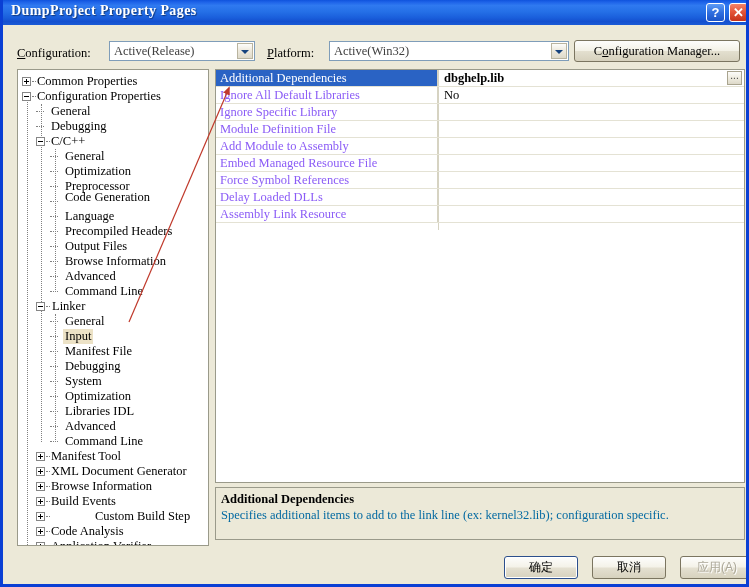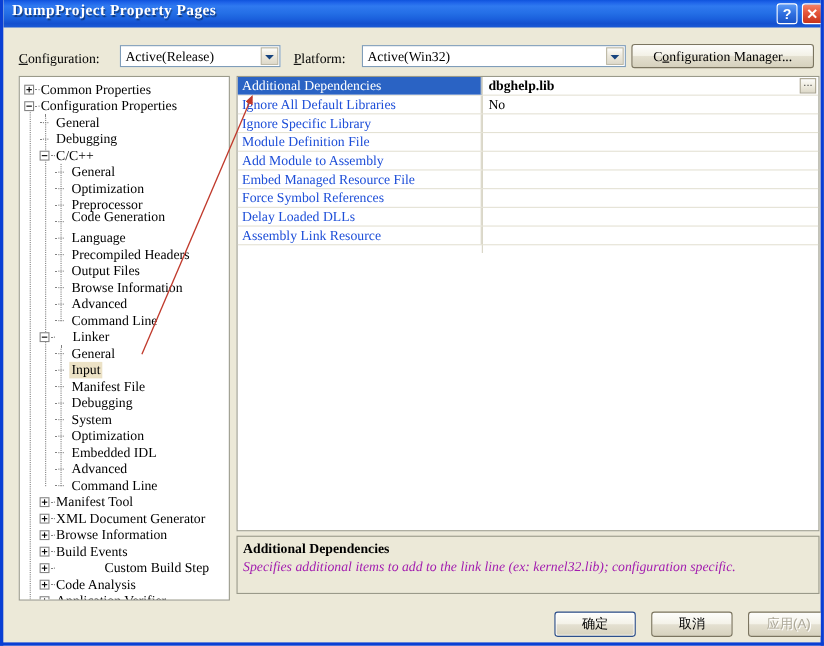--- a/index.html
+++ b/index.html
@@ -85,21 +85,21 @@
     background: #ffffff;
     border: 1px solid #7f9db9;
     box-sizing: border-box;
     height: 20px;
   }
   .combo .ctext {
     position: absolute;
     left: 4px; top: 2px;
     font-family: "Liberation Serif", serif;
     font-size: 12.5px;
-    color: #000000;
+    color: #404040;
     white-space: nowrap;
   }
   .combo .carrow {
     position: absolute;
     right: 1px; top: 1px;
     width: 16px; height: 16px;
     background: linear-gradient(to bottom, #fdfdfb 0%, #eeeade 45%, #dedacb 100%);
     border: 1px solid #b9b49f;
     box-sizing: border-box;
   }
@@ -211,21 +211,21 @@
     box-sizing: border-box;
   }
   .gname {
     position: absolute;
     left: 0; top: 0;
     width: 222px; height: 16px;
     padding-left: 4px;
     box-sizing: border-box;
     font-family: "Liberation Serif", serif;
     font-size: 12.5px;
-    color: #1d4ed8;
+    color: #8b5cf6;
     line-height: 16px;
     white-space: nowrap;
     overflow: hidden;
     border-right: 1px solid #d6d3c2;
   }
   .gval {
     position: absolute;
     left: 224px; top: 0;
     width: 304px; height: 16px;
     padding-left: 4px;
@@ -283,23 +283,22 @@
     font-size: 12.5px;
     color: #000000;
     white-space: nowrap;
   }
   #desc-body {
     position: absolute;
     left: 5px; top: 20px;
     width: 515px;
     font-family: "Liberation Serif", serif;
     font-size: 12.5px;
-    color: #a21caf;
+    color: #0369a1;
     line-height: 14px;
-    font-style: italic;
   }
 
   
   .dlgbtn {
     position: absolute;
     top: 556px;
     width: 74px; height: 23px;
     background: linear-gradient(to bottom, #fdfdfc 0%, #f4f2e8 48%, #e4e0d1 52%, #d7d2be 100%);
     border: 1px solid #7b7560;
     border-radius: 3px;
@@ -388,35 +387,35 @@
       <div class="tnode" style="left: 0px; top: 154px;"><span class="tlabel" style="margin-left: 45px;">Precompiled Headers</span></div>
       <div class="hline" style="left: 32px; top: 176px; width: 8px;"></div>
       <div class="tnode" style="left: 0px; top: 169px;"><span class="tlabel" style="margin-left: 45px;">Output Files</span></div>
       <div class="hline" style="left: 32px; top: 191px; width: 8px;"></div>
       <div class="tnode" style="left: 0px; top: 184px;"><span class="tlabel" style="margin-left: 45px;">Browse Information</span></div>
       <div class="hline" style="left: 32px; top: 206px; width: 8px;"></div>
       <div class="tnode" style="left: 0px; top: 199px;"><span class="tlabel" style="margin-left: 45px;">Advanced</span></div>
       <div class="hline" style="left: 32px; top: 221px; width: 8px;"></div>
       <div class="tnode" style="left: 0px; top: 214px;"><span class="tlabel" style="margin-left: 45px;">Command Line</span></div>
       <div class="hline" style="left: 28px; top: 236px; width: 4px;"></div>
-      <div class="tnode" style="left: 0px; top: 229px;"><div class="tbox" style="left: 18px;"></div><span class="tlabel" style="margin-left: 46px;">Linker</span></div>
+      <div class="tnode" style="left: 0px; top: 229px;"><div class="tbox" style="left: 18px;"></div><span class="tlabel" style="margin-left: 32px;">Linker</span></div>
       <div class="hline" style="left: 32px; top: 251px; width: 8px;"></div>
       <div class="tnode" style="left: 0px; top: 244px;"><span class="tlabel" style="margin-left: 45px;">General</span></div>
       <div class="hline" style="left: 32px; top: 266px; width: 8px;"></div>
       <div class="tnode selected" style="left: 0px; top: 259px;"><span class="tlabel" style="margin-left: 45px;">Input</span></div>
       <div class="hline" style="left: 32px; top: 281px; width: 8px;"></div>
       <div class="tnode" style="left: 0px; top: 274px;"><span class="tlabel" style="margin-left: 45px;">Manifest File</span></div>
       <div class="hline" style="left: 32px; top: 296px; width: 8px;"></div>
       <div class="tnode" style="left: 0px; top: 289px;"><span class="tlabel" style="margin-left: 45px;">Debugging</span></div>
       <div class="hline" style="left: 32px; top: 311px; width: 8px;"></div>
       <div class="tnode" style="left: 0px; top: 304px; text-align: center;"><span class="tlabel" style="margin-left: 45px;">System</span></div>
       <div class="hline" style="left: 32px; top: 326px; width: 8px;"></div>
       <div class="tnode" style="left: 0px; top: 319px;"><span class="tlabel" style="margin-left: 45px;">Optimization</span></div>
       <div class="hline" style="left: 32px; top: 341px; width: 8px;"></div>
-      <div class="tnode" style="left: 0px; top: 334px;"><span class="tlabel" style="margin-left: 45px;">Embedded IDL</span></div>
+      <div class="tnode" style="left: 0px; top: 334px;"><span class="tlabel" style="margin-left: 45px;">Libraries IDL</span></div>
       <div class="hline" style="left: 32px; top: 356px; width: 8px;"></div>
       <div class="tnode" style="left: 0px; top: 349px;"><span class="tlabel" style="margin-left: 45px;">Advanced</span></div>
       <div class="hline" style="left: 32px; top: 371px; width: 8px;"></div>
       <div class="tnode" style="left: 0px; top: 364px;"><span class="tlabel" style="margin-left: 45px;">Command Line</span></div>
       <div class="hline" style="left: 28px; top: 386px; width: 4px;"></div>
       <div class="tnode" style="left: 0px; top: 379px;"><div class="tbox plus" style="left: 18px;"></div><span class="tlabel" style="margin-left: 31px;">Manifest Tool</span></div>
       <div class="hline" style="left: 28px; top: 401px; width: 4px;"></div>
       <div class="tnode" style="left: 0px; top: 394px;"><div class="tbox plus" style="left: 18px;"></div><span class="tlabel" style="margin-left: 31px; text-align: center;">XML Document Generator</span></div>
       <div class="hline" style="left: 28px; top: 416px; width: 4px;"></div>
       <div class="tnode" style="left: 0px; top: 409px;"><div class="tbox plus" style="left: 18px;"></div><span class="tlabel" style="margin-left: 31px;">Browse Information</span></div>

